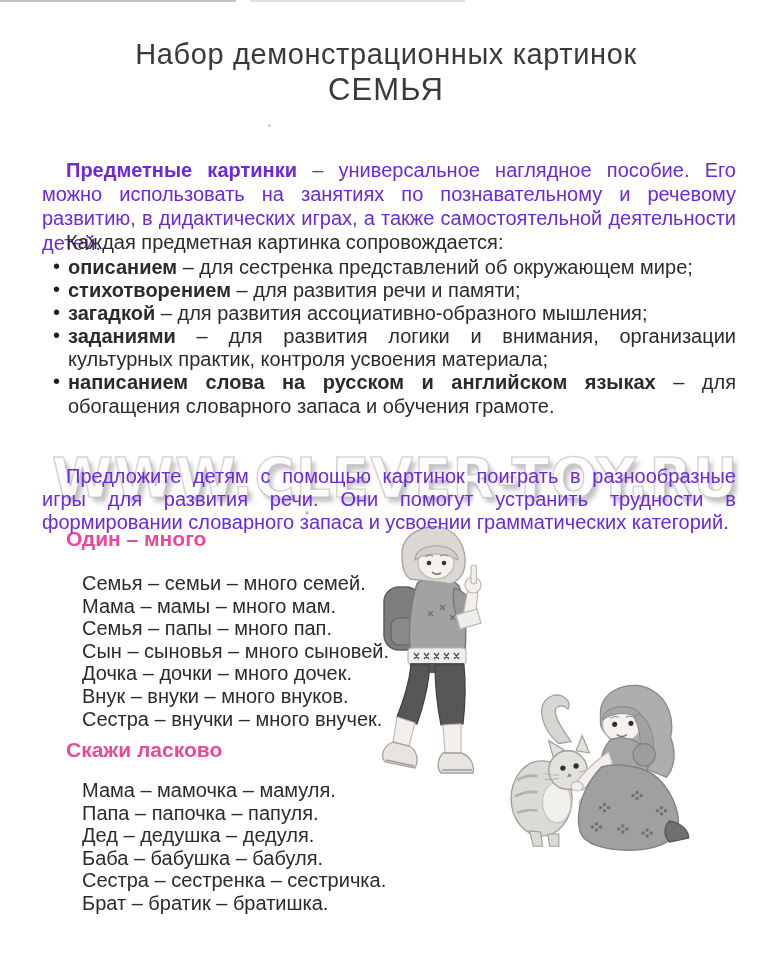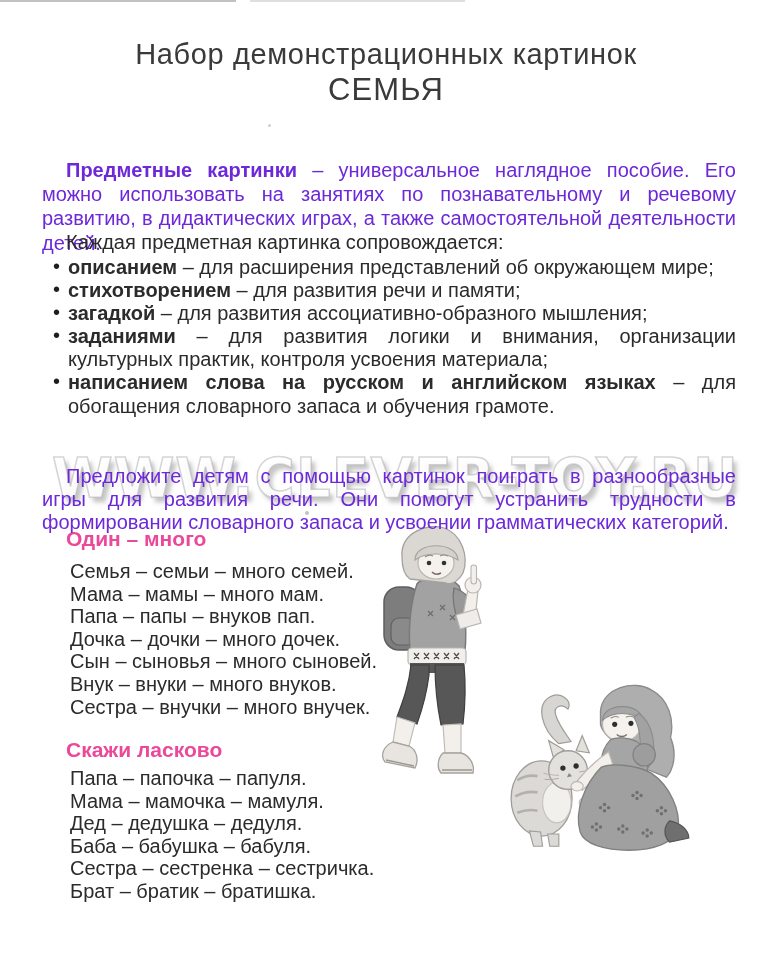--- a/index.html
+++ b/index.html
@@ -43,21 +43,21 @@
     font-size: 55px; font-weight: bold; letter-spacing: 1px;
     color: rgba(255,255,255,0.92);
     -webkit-text-stroke: 1.5px rgba(178,178,178,0.55);
     text-shadow: 4px 5px 4px rgba(141,141,141,0.50);
     z-index: 1; pointer-events: none; white-space: nowrap;
   }
 
   .sec-h { position: absolute; left: 66px; font-size: 21px; font-weight: bold; color: #ec4899; }
   .sec-h1 { top: 527px; }
   .sec-h2 { top: 738px; }
-  .sec-list { position: absolute; left: 66px; margin: 4px; padding: 0; list-style: none; font-size: 20px; line-height: 22.6px; color: #2b2b2b; }
+  .sec-list { position: absolute; left: 66px; margin: 16px; padding: 0; list-style: none; font-size: 20px; line-height: 22.6px; color: #2b2b2b; }
   .sec-list1 { top: 556px; }
   .sec-list2 { top: 763px; }
 
   .illu { position: absolute; z-index: 0; }
   .illu-boy { left: 380px; top: 523px; width: 116px; height: 262px; }
   .illu-girl { left: 503px; top: 678px; width: 198px; height: 176px; }
   .illu svg { width: 100%; height: 100%; display: block; }
 </style>
 </head>
 <body>
@@ -72,46 +72,46 @@
   <div class="title">
     <div class="t1">Набор демонстрационных картинок</div>
     <div class="t2">СЕМЬЯ</div>
   </div>
 
   <p class="para para1"><b class="lead">Предметные картинки</b><span> – универсальное наглядное пособие. Его можно использовать на занятиях по познавательному и речевому развитию, в дидактических играх, а также самостоятельной деятельности детей.</span></p>
 
   <div class="list-intro">Каждая предметная картинка сопровождается:</div>
 
   <ul class="bullets">
-    <li><span class="dot">•</span><b>описанием</b><span> – для расширения представлений об окружающем мире;</span></li>
+    <li><span class="dot">•</span><b>описанием</b><span> – для сестренка представлений об окружающем мире;</span></li>
     <li><span class="dot">•</span><b>стихотворением</b><span> – для развития речи и памяти;</span></li>
     <li><span class="dot">•</span><b>загадкой</b><span> – для развития ассоциативно-образного мышления;</span></li>
     <li><span class="dot">•</span><b>заданиями</b><span> – для развития логики и внимания, организации культурных практик, контроля усвоения материала;</span></li>
     <li><span class="dot">•</span><b>написанием слова на русском и английском языках</b><span> – для обогащения словарного запаса и обучения грамоте.</span></li>
   </ul>
 
   <div class="watermark">WWW.CLEVER-TOY.RU</div>
 
   <p class="para para2">Предложите детям с помощью картинок поиграть в разнообразные игры для развития речи. Они помогут устранить трудности в формировании словарного запаса и усвоении грамматических категорий.</p>
 
   <div class="sec-h sec-h1">Один – много</div>
   <ul class="sec-list sec-list1">
     <li>Семья – семьи – много семей.</li>
     <li>Мама – мамы – много мам.</li>
-    <li>Папа – папы – внуков пап.</li>
+    <li>Семья – папы – много пап.</li>
+    <li>Сын – сыновья – много сыновей.</li>
     <li>Дочка – дочки – много дочек.</li>
-    <li>Сын – сыновья – много сыновей.</li>
     <li>Внук – внуки – много внуков.</li>
     <li>Сестра – внучки – много внучек.</li>
   </ul>
 
   <div class="sec-h sec-h2">Скажи ласково</div>
   <ul class="sec-list sec-list2">
+    <li>Мама – мамочка – мамуля.</li>
     <li>Папа – папочка – папуля.</li>
-    <li>Мама – мамочка – мамуля.</li>
     <li>Дед – дедушка – дедуля.</li>
     <li>Баба – бабушка – бабуля.</li>
     <li>Сестра – сестренка – сестричка.</li>
     <li>Брат – братик – братишка.</li>
   </ul>
 
   <div class="illu illu-boy" aria-label="мальчик с рюкзаком">
     <svg viewBox="0 0 116 262" xmlns="http://www.w3.org/2000/svg">
 
       <rect x="4" y="64" width="37" height="63" rx="15" fill="#7d7d7d" stroke="#5e5e5e" stroke-width="1.5"></rect>

